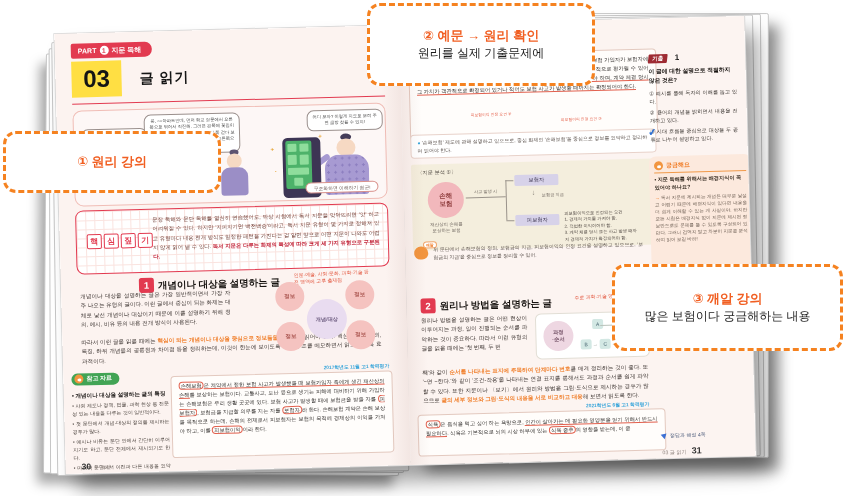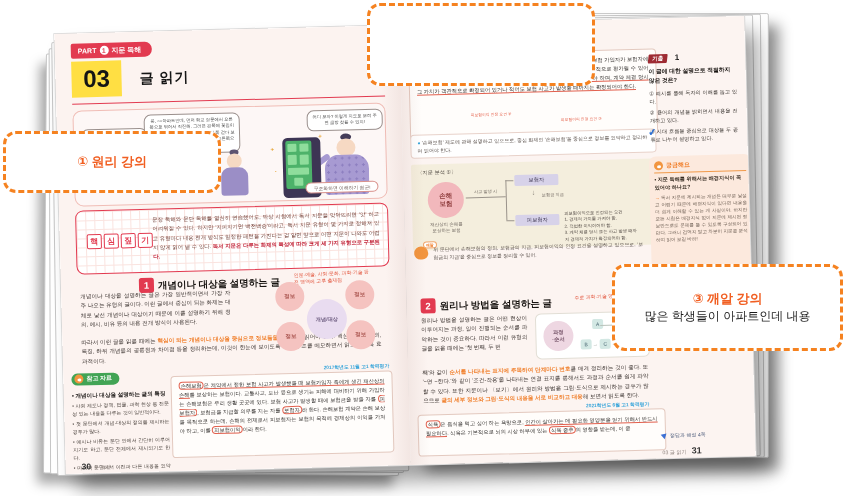--- a/index.html
+++ b/index.html
@@ -378,17 +378,19 @@
     </div>
 
     <div class="spine"></div>
   </div>
 </div>
 
 <div class="callout co1">
   <div class="ct">① 원리 강의</div>
 </div>
 <div class="callout co2">
+  <div class="ct">② 예문 → 원리  확인</div>
+  <div class="cb">원리를 실제 기출문제에</div>
 </div>
 <div class="callout co3">
   <div class="ct">③ 깨알 강의</div>
-  <div class="cb">많은 학생들이 아파트인데 내용</div>
+  <div class="cb">많은 보험이다 궁금해하는 내용</div>
 </div>
 
 </body></html>

